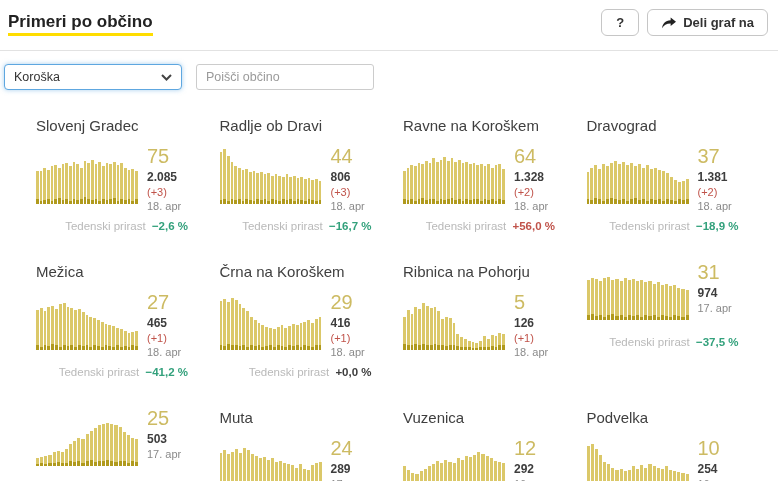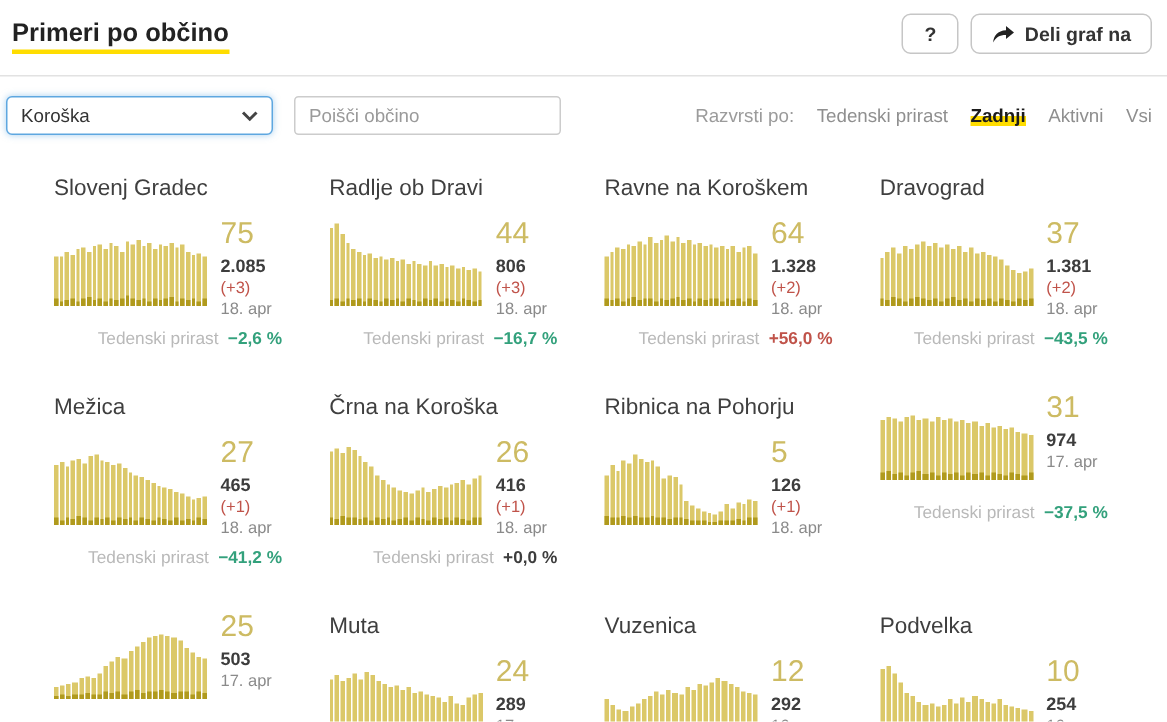--- a/index.html
+++ b/index.html
@@ -86,29 +86,20 @@
     <div class="select">
       <span>Koroška</span>
       <span class="chevron">
         <svg viewBox="0 0 11 7">
             <polyline points="1,1 5.5,5.5 10,1"></polyline>
           </svg>
       </span>
     </div>
     <input class="search" type="text" placeholder="Poišči občino" style="">
   </div>
-  <div class="sort">
-    <span class="sort-label">Razvrsti po:</span>
-    <span class="sort" id="sort-options">
-        <span class="sort-opt">Tedenski prirast</span>
-        <span class="sort-opt active">Zadnji</span>
-        <span class="sort-opt">Aktivni</span>
-        <span class="sort-opt">Vsi</span>
-      </span>
-  </div>
 </div>
 
 <div class="grid" id="grid">
     <div class="card">
     <div class="card-title">Slovenj Gradec</div>
     <div class="card-body">
       <div class="chart">
           <div class="bar" style="height: 58%;">
             <div class="bar-active" style="height: 13.7931%;"></div>
           </div>
@@ -493,21 +484,21 @@
         </div>
       <div class="info">
         <div class="big">37</div>
         <div class="total">1.381</div>
         <div class="new">(+2)</div>
         <div class="date">18. apr</div>
       </div>
     </div>
     <div class="weekly">
       <span class="wlabel">Tedenski prirast</span>
-      <span class="wvalue down">−43,5 %</span>
+      <span class="wvalue down">−18,9 %</span>
     </div>
   </div>
     <div class="card">
     <div class="card-title">Mežica</div>
     <div class="card-body">
       <div class="chart">
           <div class="bar" style="height: 70%;">
             <div class="bar-active" style="height: 11.4286%;"></div>
           </div>
           <div class="bar" style="height: 74%;">
@@ -595,21 +586,21 @@
         <div class="new">(+1)</div>
         <div class="date">18. apr</div>
       </div>
     </div>
     <div class="weekly">
       <span class="wlabel">Tedenski prirast</span>
       <span class="wvalue down">−41,2 %</span>
     </div>
   </div>
     <div class="card">
-    <div class="card-title">Črna na Koroška</div>
+    <div class="card-title">Črna na Koroškem</div>
     <div class="card-body">
       <div class="chart">
           <div class="bar" style="height: 86%;">
             <div class="bar-active" style="height: 10.4651%;"></div>
           </div>
           <div class="bar" style="height: 90%;">
             <div class="bar-active" style="height: 7.77778%;"></div>
           </div>
           <div class="bar" style="height: 84%;">
             <div class="bar-active" style="height: 11.9048%;"></div>
@@ -681,21 +672,21 @@
             <div class="bar-active" style="height: 12.5%;"></div>
           </div>
           <div class="bar" style="height: 54%;">
             <div class="bar-active" style="height: 14.8148%;"></div>
           </div>
           <div class="bar" style="height: 58%;">
             <div class="bar-active" style="height: 15.5172%;"></div>
           </div>
         </div>
       <div class="info">
-        <div class="big">26</div>
+        <div class="big">29</div>
         <div class="total">416</div>
         <div class="new">(+1)</div>
         <div class="date">18. apr</div>
       </div>
     </div>
     <div class="weekly">
       <span class="wlabel">Tedenski prirast</span>
       <span class="wvalue zero">+0,0 %</span>
     </div>
   </div>

